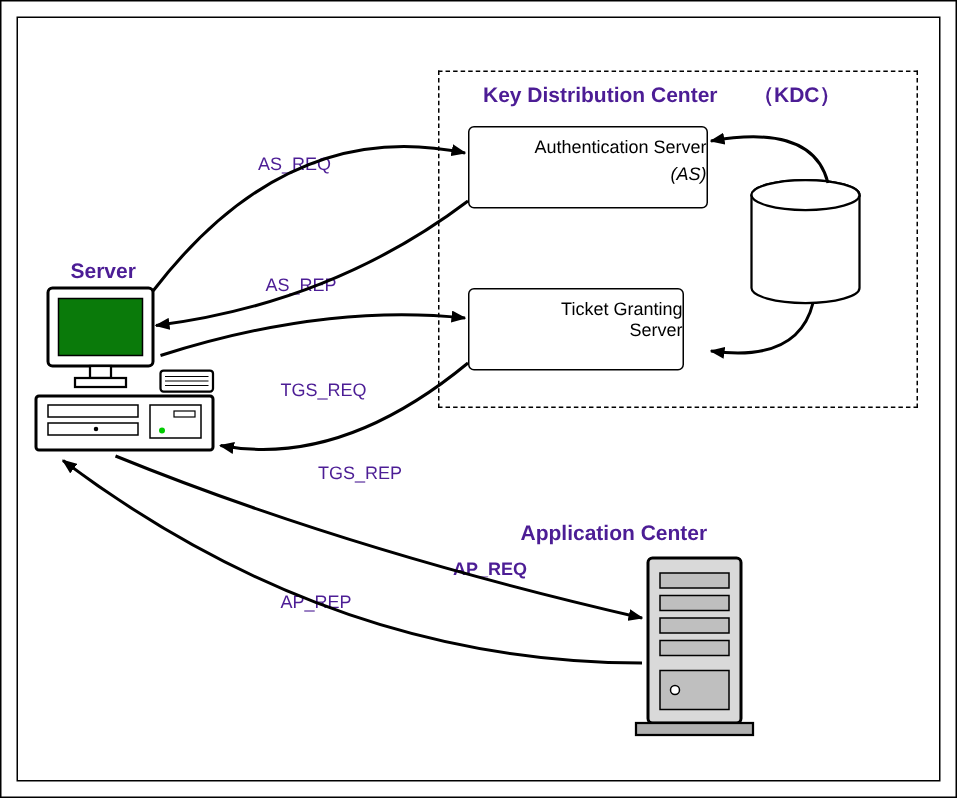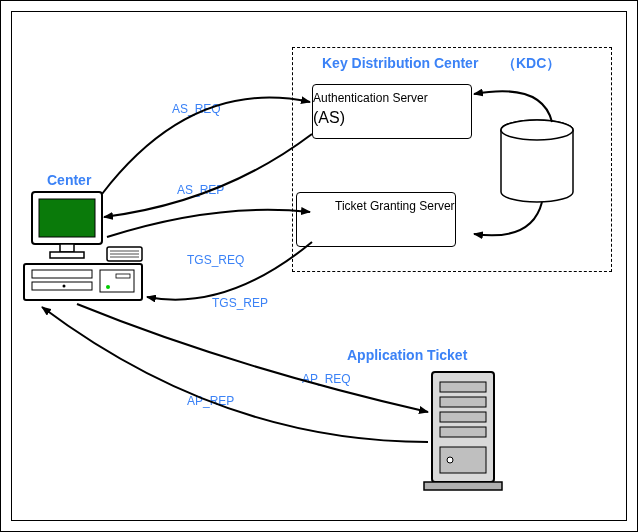--- a/index.html
+++ b/index.html
@@ -21,42 +21,43 @@
     left: 10px;
     top: 10px;
     right: 10px;
     bottom: 10px;
     border: 1px solid #000;
     box-sizing: border-box;
   }
   .label {
     position: absolute;
     font-size: 12px;
-    color: #3b82f6;
+    color: #4c1d95;
     white-space: nowrap;
   }
   .bold { font-weight: bold; }
   .kdc-box {
     position: absolute;
     border: 1px dashed #000;
     box-sizing: border-box;
   }
   .server-box {
     position: absolute;
     border: 1px solid #000;
     border-radius: 4px;
     box-sizing: border-box;
     background: #fff;
-    text-align: left;
+    text-align: right;
     font-size: 12px;
     padding-top: 6px;
   }
   .server-box .sub {
-    font-size: 16px;
+    font-size: 12px;
     margin-top: 4px;
+    font-style: italic;
   }
   svg.overlay {
     position: absolute;
     left: 0;
     top: 0;
   }
 </style>
 </head>
 <body>
 
@@ -66,33 +67,33 @@
     <div class="kdc-box" style="left:280px; top:35px; width:320px; height:225px;"></div>
 
     <span class="label bold" style="left:310px; top:43px; font-size:14px;">Key Distribution Center</span>
     <span class="label" style="left:490px; top:43px; font-size:14px;font-weight:bold;">（KDC）</span>
 
     <div class="server-box" style="left:300px; top:72px; width:160px; height:55px;">
       <div>Authentication Server</div>
       <div class="sub">(AS)</div>
     </div>
 
-    <div class="server-box" style="left:284px; top:180px; width:160px; height:55px;padding-left:38px;">
+    <div class="server-box" style="left:300px; top:180px; width:144px; height:55px;padding-left:38px;">
       <div>Ticket Granting Server</div>
     </div>
 
-    <span class="label bold" style="left:35px; top:160px; font-size:14px;">Center</span>
+    <span class="label bold" style="left:35px; top:160px; font-size:14px;">Server</span>
 
-    <span class="label bold" style="left:335px; top:335px; font-size:14px;">Application Ticket</span>
+    <span class="label bold" style="left:335px; top:335px; font-size:14px;">Application Center</span>
 
     <span class="label" style="left:160px; top:90px;">AS_REQ</span>
     <span class="label" style="left:165px; top:171px;">AS_REP</span>
     <span class="label" style="left:175px; top:218px;margin-top:23px;">TGS_REQ</span>
-    <span class="label" style="left:200px; top:284px;">TGS_REP</span>
-    <span class="label" style="left:290px; top:360px;">AP_REQ</span>
+    <span class="label" style="left:200px; top:296px;">TGS_REP</span>
+    <span class="label" style="left:290px; top:360px;font-weight:bold;">AP_REQ</span>
     <span class="label" style="left:175px; top:382px;">AP_REP</span>
 
     <span class="label" style="left:495px; top:151px; font-size:11px;">DATABASE</span>
 
     <svg class="overlay" width="616" height="510">
       <defs>
         <marker id="arrow" markerWidth="10" markerHeight="8" refX="9" refY="4" orient="auto" markerUnits="userSpaceOnUse">
           <path d="M0,0 L10,4 L0,8 Z" fill="#000"></path>
         </marker>
       </defs>

